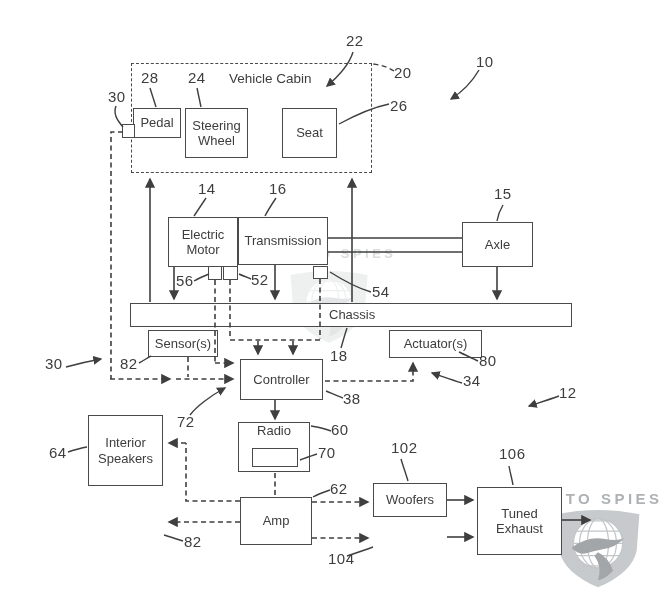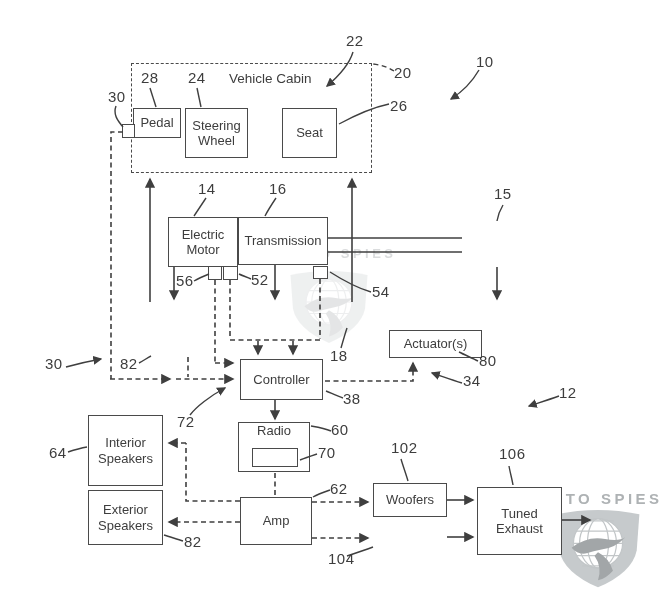--- a/index.html
+++ b/index.html
@@ -74,39 +74,45 @@
     </div>
   <div class="box" style="left:282px;top:108px;width:55px;height:50px">
     <span>Seat</span>
     </div>
   <div class="box" style="left:238px;top:217px;width:90px;height:48px">
     <span>Transmission</span>
     </div>
   <div class="box" style="left:168px;top:217px;width:70px;height:50px">
     <span>Electric Motor</span>
     </div>
-
-
+  <div class="box" style="left:462px;top:222px;width:71px;height:45px">
+    <span>Axle</span>
+    </div>
+
+  <div class="box bar" style="left:130px;top:303px;width:442px;height:24px">
+    <span class="inlabel">Chassis</span>
+    </div>
+
+  <div class="box" style="left:148px;top:330px;width:70px;height:27px">
+    <span>Sensor(s)</span>
+    </div>
   <div class="box" style="left:389px;top:330px;width:93px;height:28px">
     <span>Actuator(s)</span>
     </div>
   <div class="box" style="left:240px;top:359px;width:83px;height:41px">
     <span>Controller</span>
     </div>
 
   <div class="box" style="left:238px;top:422px;width:72px;height:50px;align-items:flex-start;">
     <span>Radio</span>
     </div>
   <div class="smallbox" style="left:252px;top:448px;width:46px;height:19px"></div>
 
   <div class="box" style="left:88px;top:415px;width:75px;height:71px">
     <span>Interior Speakers</span>
-    </div>
-  <div class="box" style="left:88px;top:490px;width:75px;height:55px">
-    <span>Exterior Speakers</span>
     </div>
   <div class="box" style="left:240px;top:497px;width:72px;height:48px">
     <span>Amp</span>
     </div>
   <div class="box" style="left:373px;top:483px;width:74px;height:34px">
     <span>Woofers</span>
     </div>
   <div class="box" style="left:477px;top:487px;width:85px;height:68px">
     <span>Tuned Exhaust</span>
     </div>

